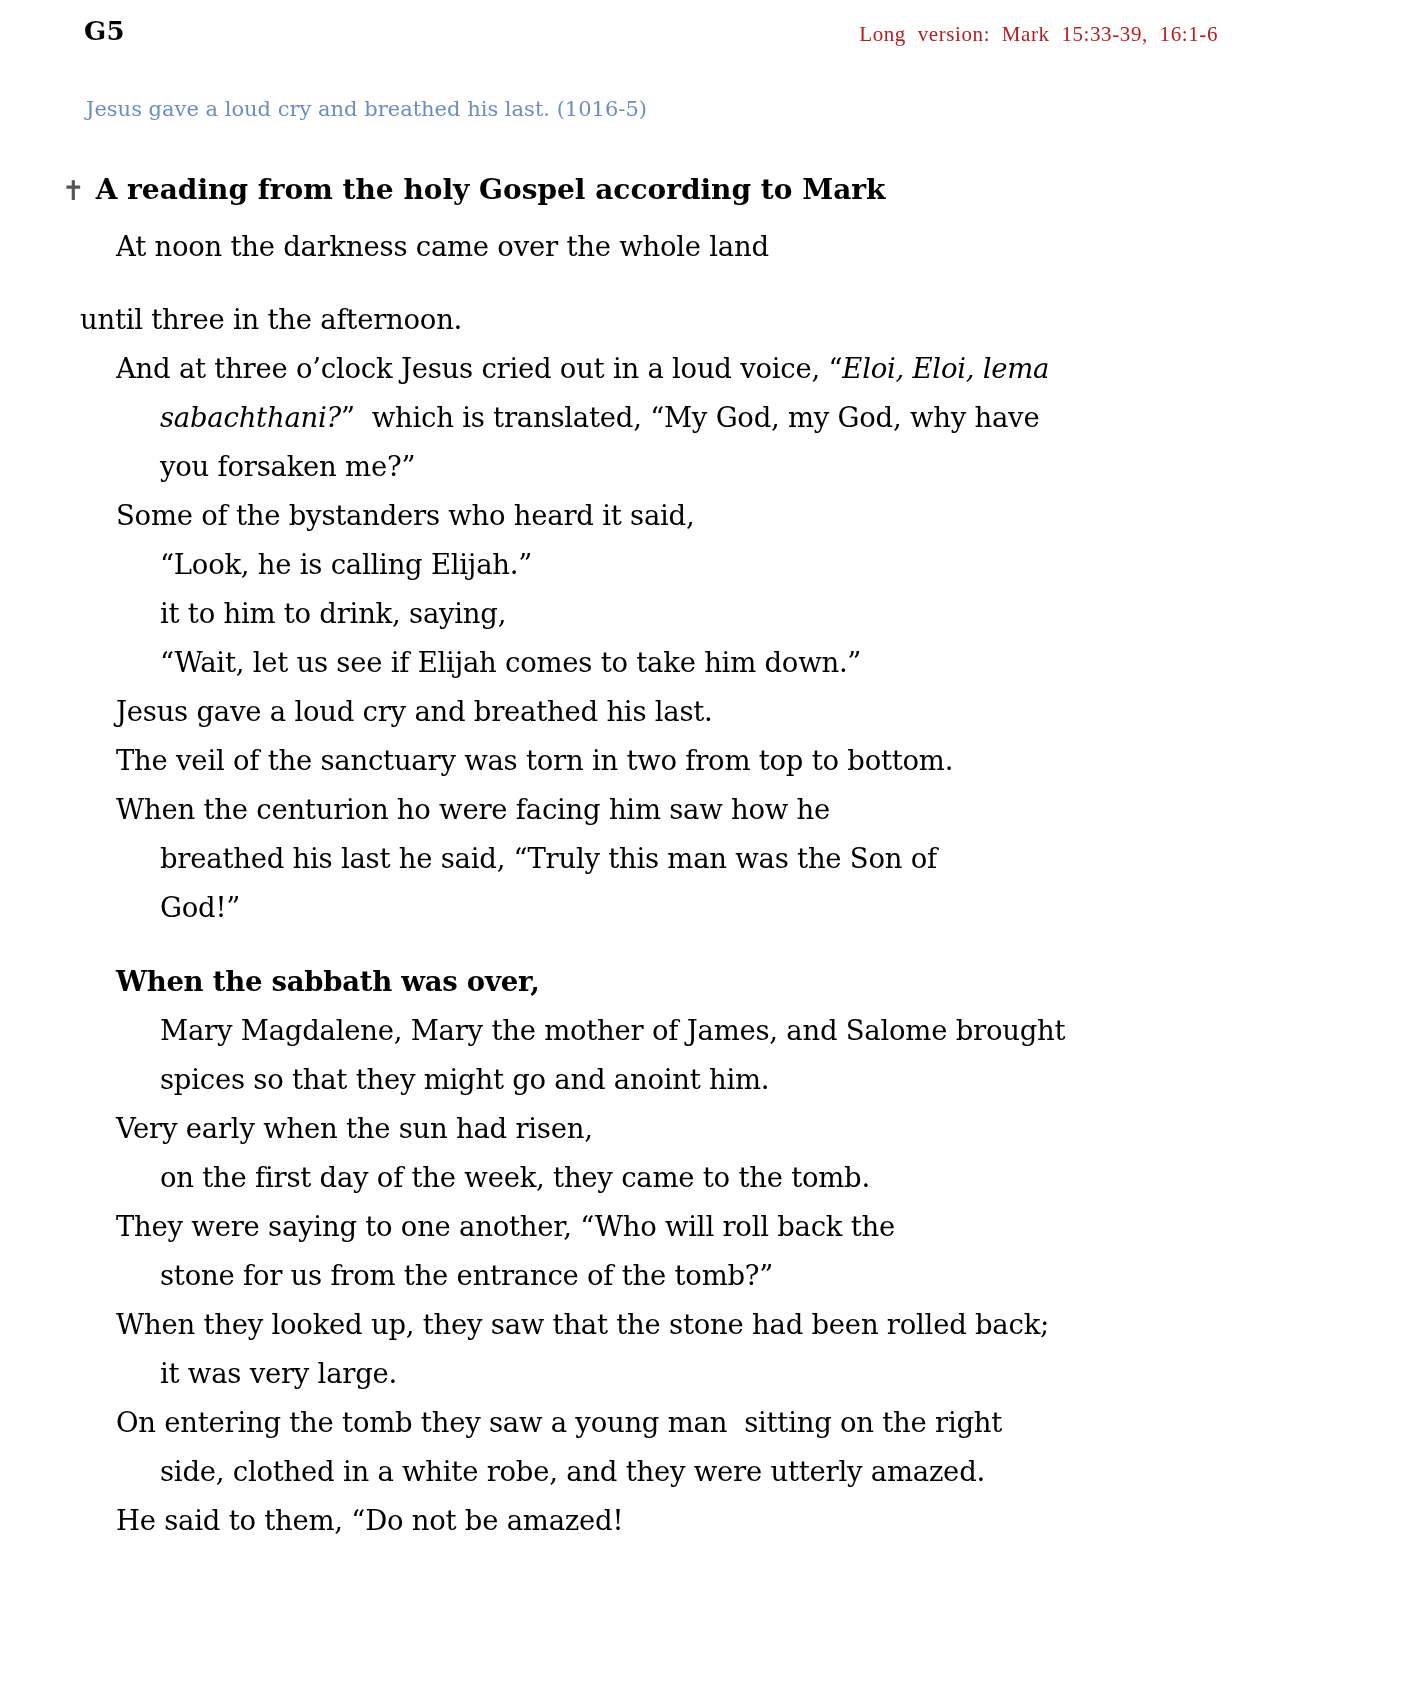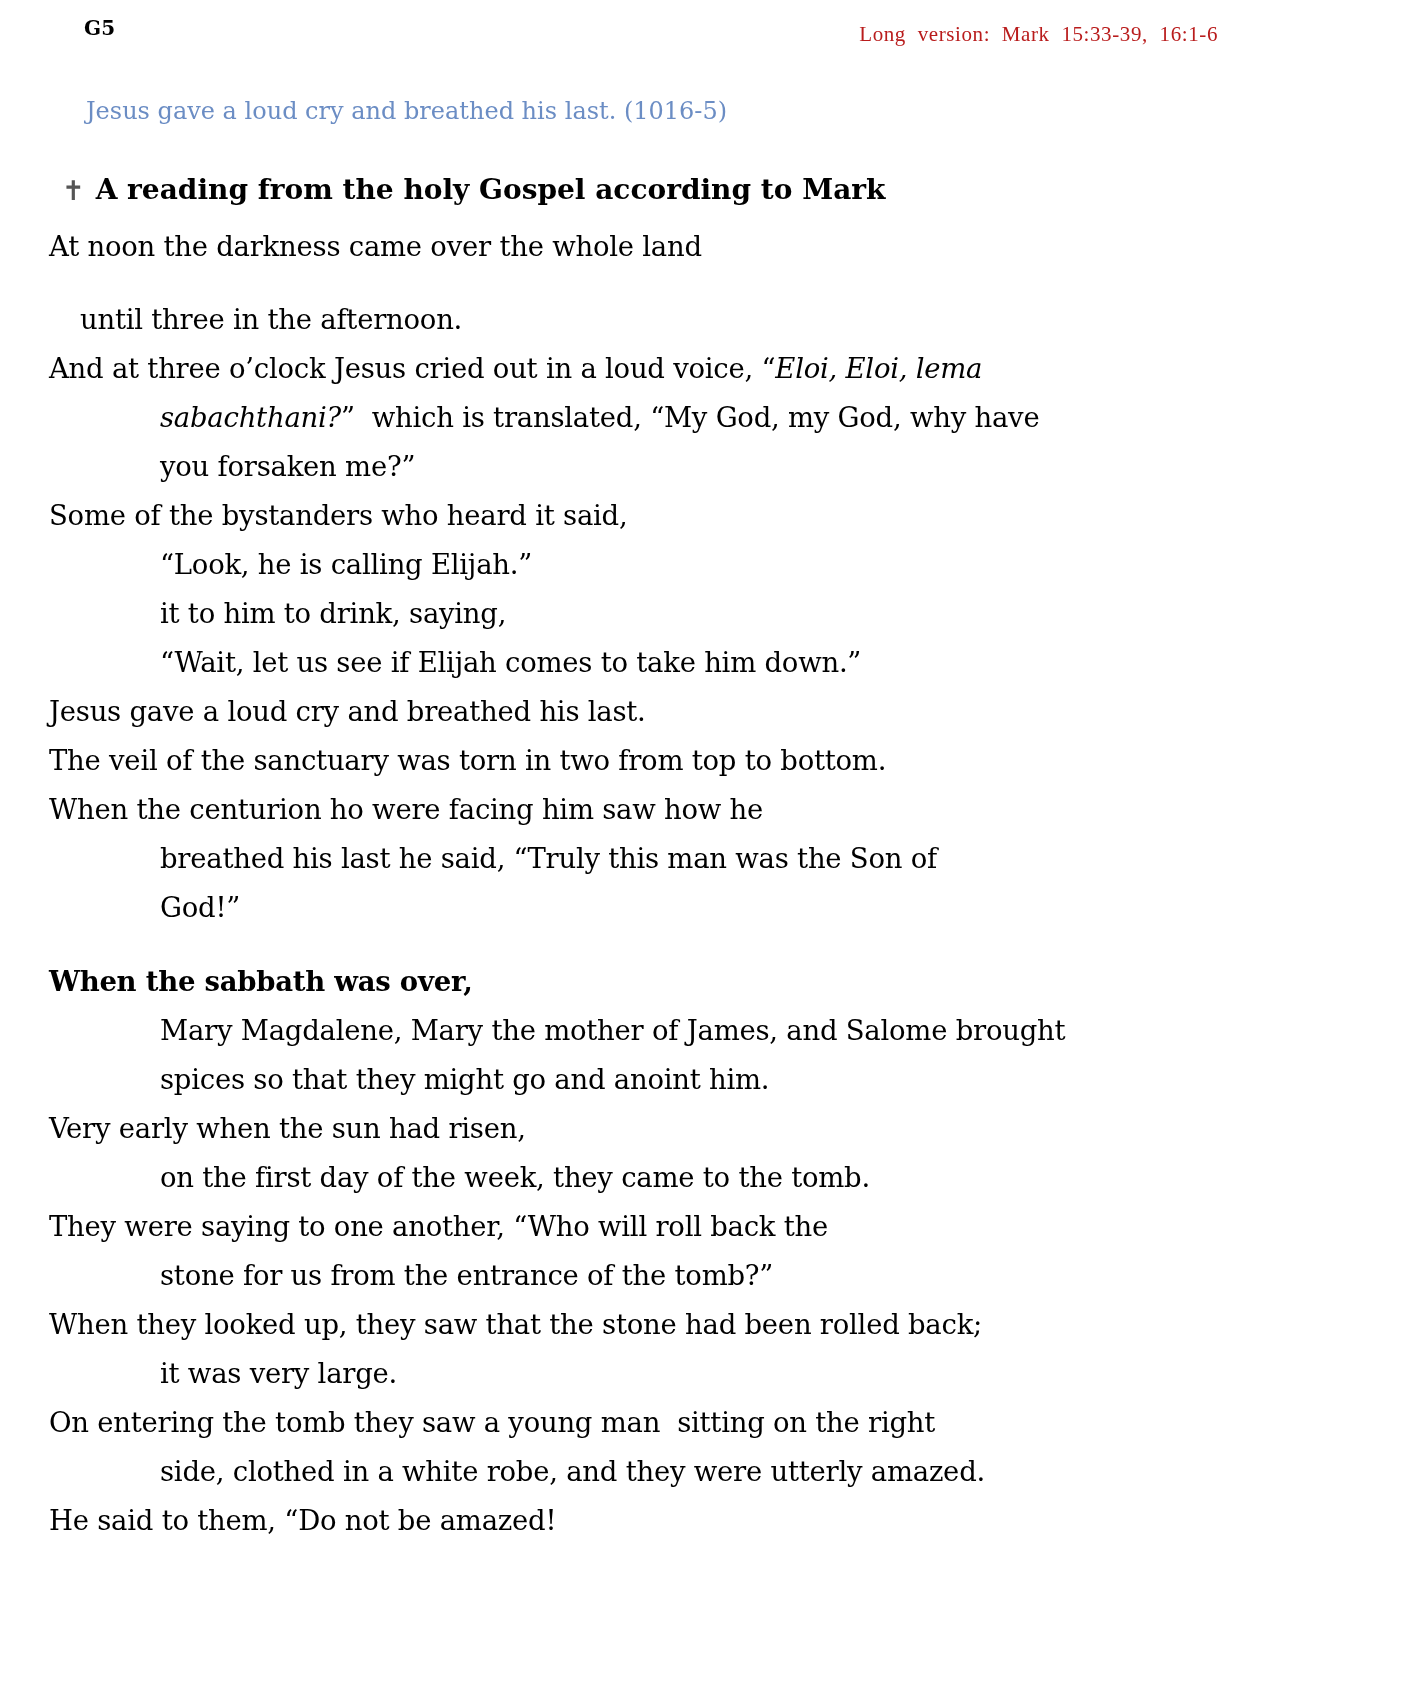--- a/index.html
+++ b/index.html
@@ -28,21 +28,21 @@
     left: 0;
     right: 0;
     height: 44px;
   }
   .page-code {
     position: absolute;
     left: 84px;
     top: 0;
     font-family: "DejaVu Serif", "Liberation Serif", serif;
     font-weight: 700;
-    font-size: 20px;
+    font-size: 26px;
     letter-spacing: 0.2px;
     line-height: 1;
     color: #000;
   }
   .version-ref {
     position: absolute;
     right: 196px;
     top: 6px;
     font-family: "Liberation Serif", "DejaVu Serif", serif;
     font-size: 21px;
@@ -51,21 +51,21 @@
     white-space: pre;
     letter-spacing: 0.6px;
   }
 
   
   .antiphon {
     position: absolute;
     left: 86px;
     top: 96px;
     font-family: "DejaVu Serif", "Liberation Serif", serif;
-    font-size: 24px;
+    font-size: 21px;
     line-height: 1.25;
     color: #6b8dc4;
     white-space: pre;
   }
 
   
   .announce {
     position: absolute;
     left: 62px;
     top: 172px;
@@ -100,21 +100,21 @@
     color: #000;
   }
   .line {
     display: block;
     line-height: 49px;
     height: 49px;
     white-space: pre;
     letter-spacing: -0.25px;
   }
   .line.lvl0 { padding-left: 80px; margin-top: 24px; }
-  .line.lvl1 { padding-left: 49px; }
+  .line.lvl1 { padding-left: 116px; }
   .line.lvl2 { padding-left: 160px; }
   .line.gap  { margin-top: 25px; font-weight: bold; }
   .line em {
     font-style: italic;
   }
 </style>
 </head>
 <body>
 
 <div class="page">

